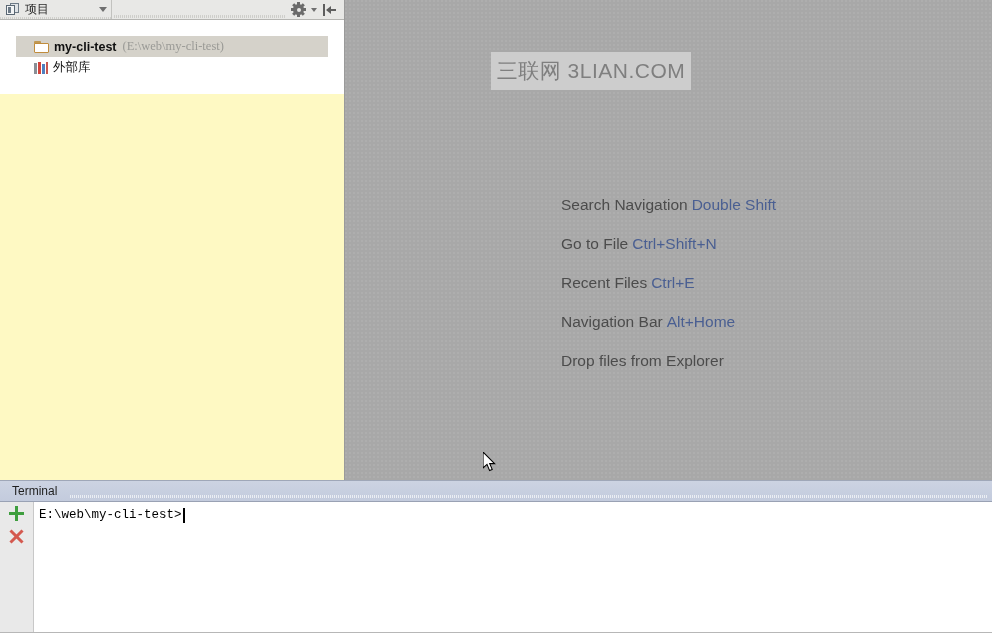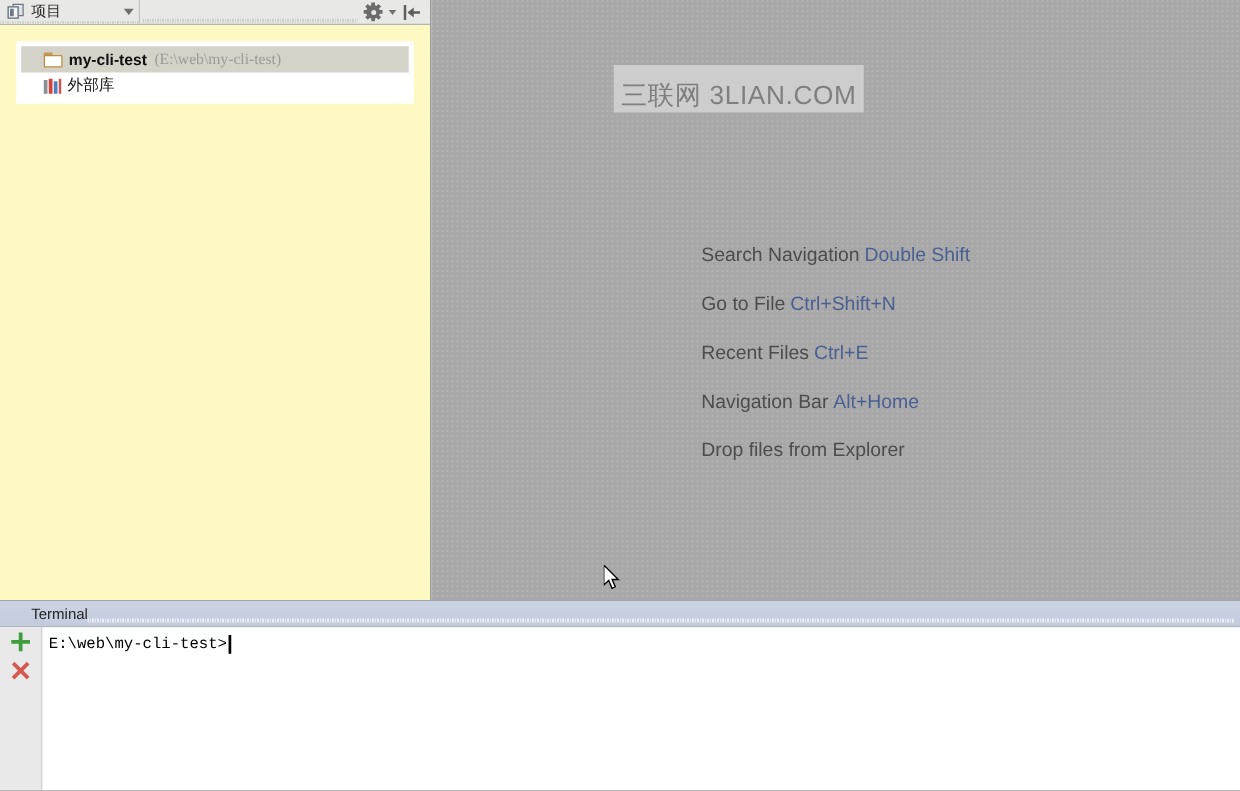--- a/index.html
+++ b/index.html
@@ -184,22 +184,22 @@
   .icon-collapse .cl-head {
     position: absolute; left: 3px; top: 2px;
     width: 0; height: 0;
     border-top: 4px solid transparent;
     border-bottom: 4px solid transparent;
     border-right: 5px solid #5e5e5e;
   }
 
   
   .tree {
-    padding: 4px;
-    margin: 13px;
+    padding: 16px;
+    margin: 0;
     list-style: none;
     background: #ffffff;
   }
   .tree-row {
     display: flex;
     align-items: center;
     height: 21px;
     padding-left: 18px;
     font-size: 12.5px;
     color: #1b1b1b;
@@ -270,21 +270,21 @@
   }
 
   .watermark {
     position: absolute;
     left: 146px;
     top: 52px;
     width: 200px;
     height: 38px;
     background: #cdcdcd;
     display: flex;
-    align-items: flex-end;
+    align-items: center;
     justify-content: center;
     letter-spacing: 0.5px;
   }
   .watermark .wm-text {
     font-size: 21px;
     color: #7f7f7f;
     font-family: "Liberation Sans", sans-serif;
     white-space: nowrap;
   }
 
@@ -329,21 +329,21 @@
     height: 22px;
     background: linear-gradient(#ccd3e2, #c3cbdd);
     border-top: 1px solid #9fa7b8;
     border-bottom: 1px solid #9aa2b4;
     display: flex;
     align-items: center;
   }
   .terminal-header .th-label {
     font-size: 12px;
     color: #1f1f1f;
-    padding-left: 25px;
+    padding-left: 12px;
     line-height: 21px;
     position: relative;
     z-index: 2;
   }
   .terminal-header .th-dots {
     position: absolute;
     left: 70px; right: 4px; bottom: 3px;
     height: 3px;
     background: repeating-linear-gradient(90deg, rgba(255,255,255,.65) 0 1px, transparent 1px 2px);
   }

